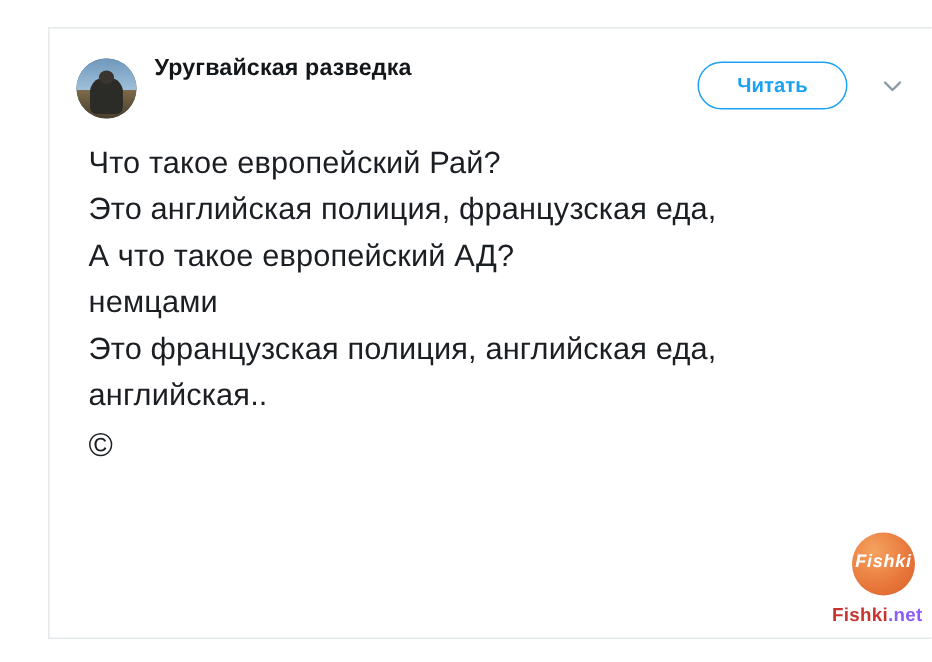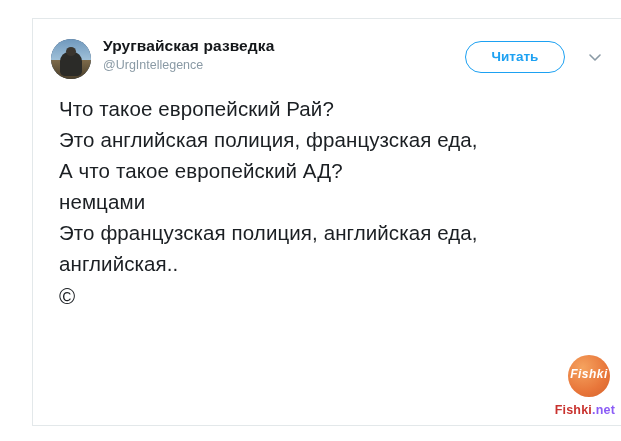--- a/index.html
+++ b/index.html
@@ -187,21 +187,20 @@
     <div class="tweet-header">
 
       <div class="avatar">
         <div class="sky"></div>
         <div class="ground"></div>
         <div class="figure"></div>
       </div>
 
       <div class="name-block">
         <div class="display-name">Уругвайская разведка</div>
-        <div class="handle">@UrgIntellegence</div>
       </div>
 
       <div class="follow-button">Читать</div>
 
       <div class="caret">
         <svg width="16" height="16" viewBox="0 0 16 16" aria-hidden="true">
           <path d="M3 6 L8 11 L13 6" fill="none" stroke="#8a9aa5" stroke-width="1.6" stroke-linecap="round" stroke-linejoin="round"></path>
         </svg>
       </div>
 

